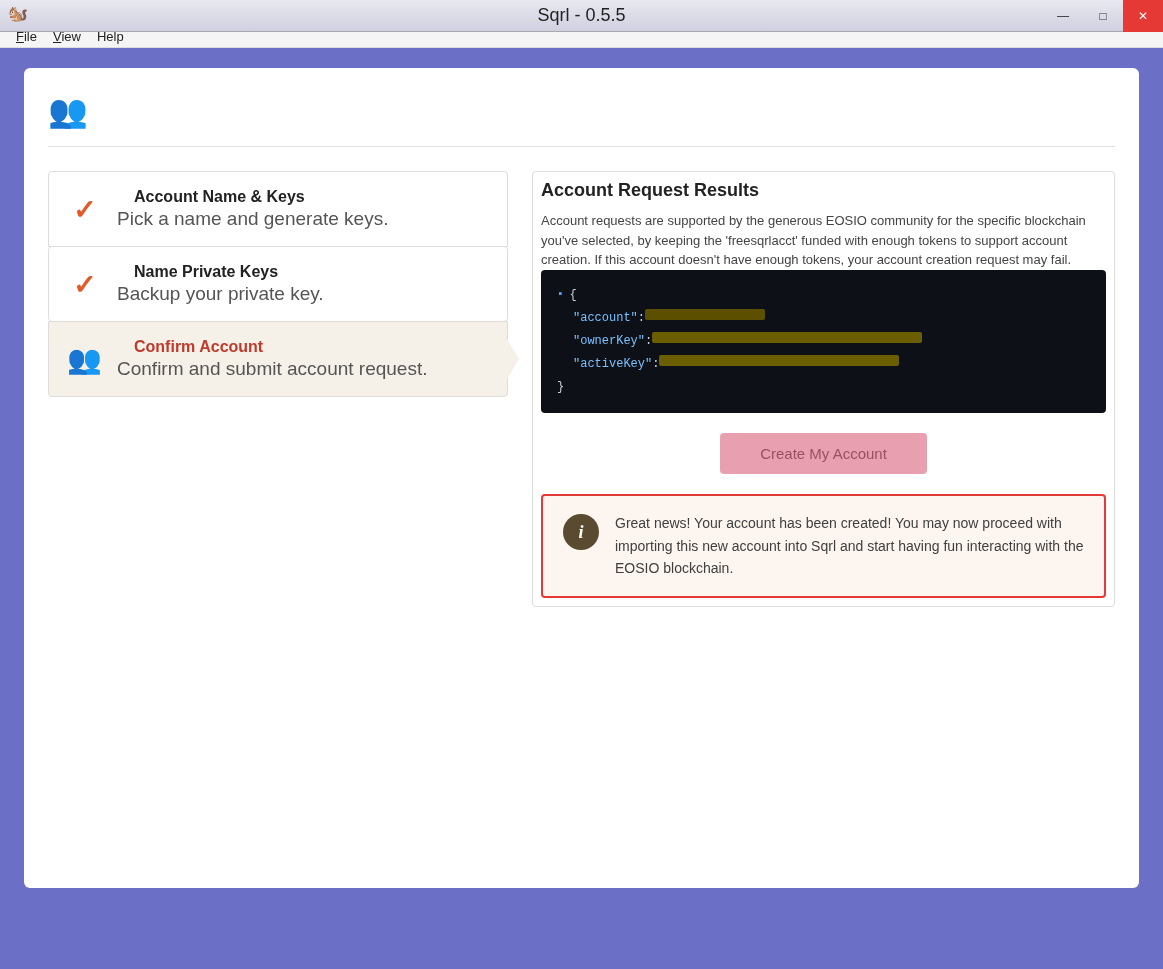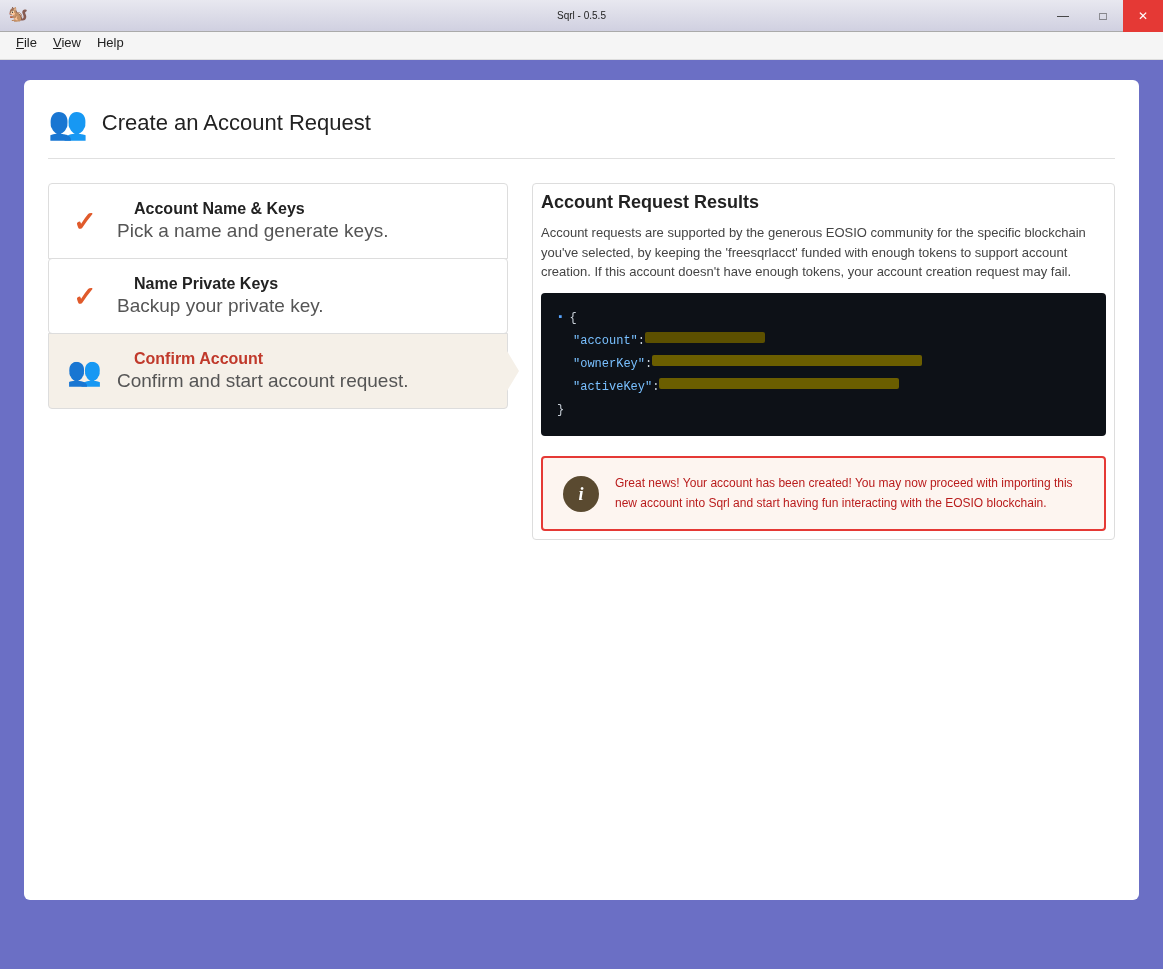--- a/index.html
+++ b/index.html
@@ -15,21 +15,21 @@
     .titlebar {
       background: linear-gradient(to bottom, #e8e8f0, #d0d0e0);
       height: 32px;
       display: flex;
       align-items: center;
       justify-content: center;
       position: relative;
       border-bottom: 1px solid #aaa;
     }
     .titlebar-title {
-      font-size: 10px;
+      font-size: 18px;
       color: #222;
       font-weight: normal;
     }
     .titlebar-controls {
       position: absolute;
       right: 0;
       top: 0;
       height: 32px;
       display: flex;
       align-items: center;
@@ -51,23 +51,23 @@
       position: absolute;
       left: 8px;
       top: 4px;
       width: 24px;
       height: 24px;
     }
 
     
     .menubar {
       background: #f5f5f5;
-      height: 28px;
-      display: flex;
-      align-items: flex-start;
+      height: 16px;
+      display: flex;
+      align-items: flex-end;
       padding: 0 8px;
       border-bottom: 1px solid #ddd;
     }
     .menubar-item {
       font-size: 13px;
       color: #222;
       padding: 3px 8px;
       cursor: pointer;
       border-radius: 2px;
     }
@@ -190,21 +190,21 @@
     .results-title {
       font-size: 18px;
       font-weight: 600;
       color: #222;
       margin-bottom: 10px;
     }
     .results-description {
       font-size: 13px;
       color: #444;
       line-height: 1.5;
-      margin-bottom: 11px;
+      margin-bottom: 0;
     }
 
     
     .code-block {
       background: #0d1117;
       border-radius: 4px;
       padding: 16px;
       margin-bottom: 20px;
       font-family: 'Courier New', monospace;
       font-size: 12px;
@@ -257,22 +257,22 @@
       margin-top: 2px;
     }
     .info-i {
       color: white;
       font-style: italic;
       font-weight: bold;
       font-size: 18px;
       font-family: serif;
     }
     .success-text {
-      font-size: 12px;
-      color: #b91c1c;
+      font-size: 14px;
+      color: #404040;
       line-height: 1.6;
     }
   </style>
 </head>
 <body>
 
 <div class="titlebar">
   <span class="titlebar-logo">🐿️</span>
   <span class="titlebar-title">Sqrl - 0.5.5</span>
   <div class="titlebar-controls">
@@ -286,21 +286,20 @@
   <div class="menubar-item"><span class="underline">F</span>ile</div>
   <div class="menubar-item"><span class="underline">V</span>iew</div>
   <div class="menubar-item">Help</div>
 </div>
 
 <div class="main-area">
   <div class="page-card">
 
     <div class="page-header">
       <span class="page-header-icon">👥</span>
-      <span class="page-header-title">Create an Account Request</span>
     </div>
 
     <div class="content-columns">
 
       <div class="steps-column">
 
         <div class="step-item">
           <div class="step-check">
             <span class="check-icon">✓</span>
           </div>
@@ -319,21 +318,21 @@
             <div class="step-text-subtitle">Backup your private key.</div>
           </div>
         </div>
 
         <div class="step-item active">
           <div class="step-check">
             <span class="step-icon-group">👥</span>
           </div>
           <div>
             <div class="step-text-title">Confirm Account</div>
-            <div class="step-text-subtitle">Confirm and start account request.</div>
+            <div class="step-text-subtitle">Confirm and submit account request.</div>
           </div>
         </div>
 
       </div>
 
       <div class="results-column">
 
         <div class="results-title">Account Request Results</div>
         <div class="results-description">Account requests are supported by the generous EOSIO community for the specific blockchain you've selected, by keeping the 'freesqrlacct' funded with enough tokens to support account creation. If this account doesn't have enough tokens, your account creation request may fail.</div>
 
@@ -358,20 +357,23 @@
             <span class="code-indent"></span>
             <span style="color:#79c0ff;">"activeKey"</span>
             <span style="color:#c9d1d9;"> : </span>
             <span style="background:#6b5e00; color:#6b5e00; display:inline-block; width:240px; height:11px; border-radius:2px; vertical-align:middle;"></span>
           </div>
           <div class="code-line" style="margin-top:4px;">
             <span style="color:#c9d1d9;">}</span>
           </div>
         </div>
 
+        <div class="create-btn-container">
+          <button class="create-btn">Create My Account</button>
+        </div>
 
         <div class="success-box">
           <div class="info-icon-circle">
             <span class="info-i">i</span>
           </div>
           <div class="success-text">Great news! Your account has been created! You may now proceed with importing this new account into Sqrl and start having fun interacting with the EOSIO blockchain.</div>
         </div>
 
       </div>
     </div>

